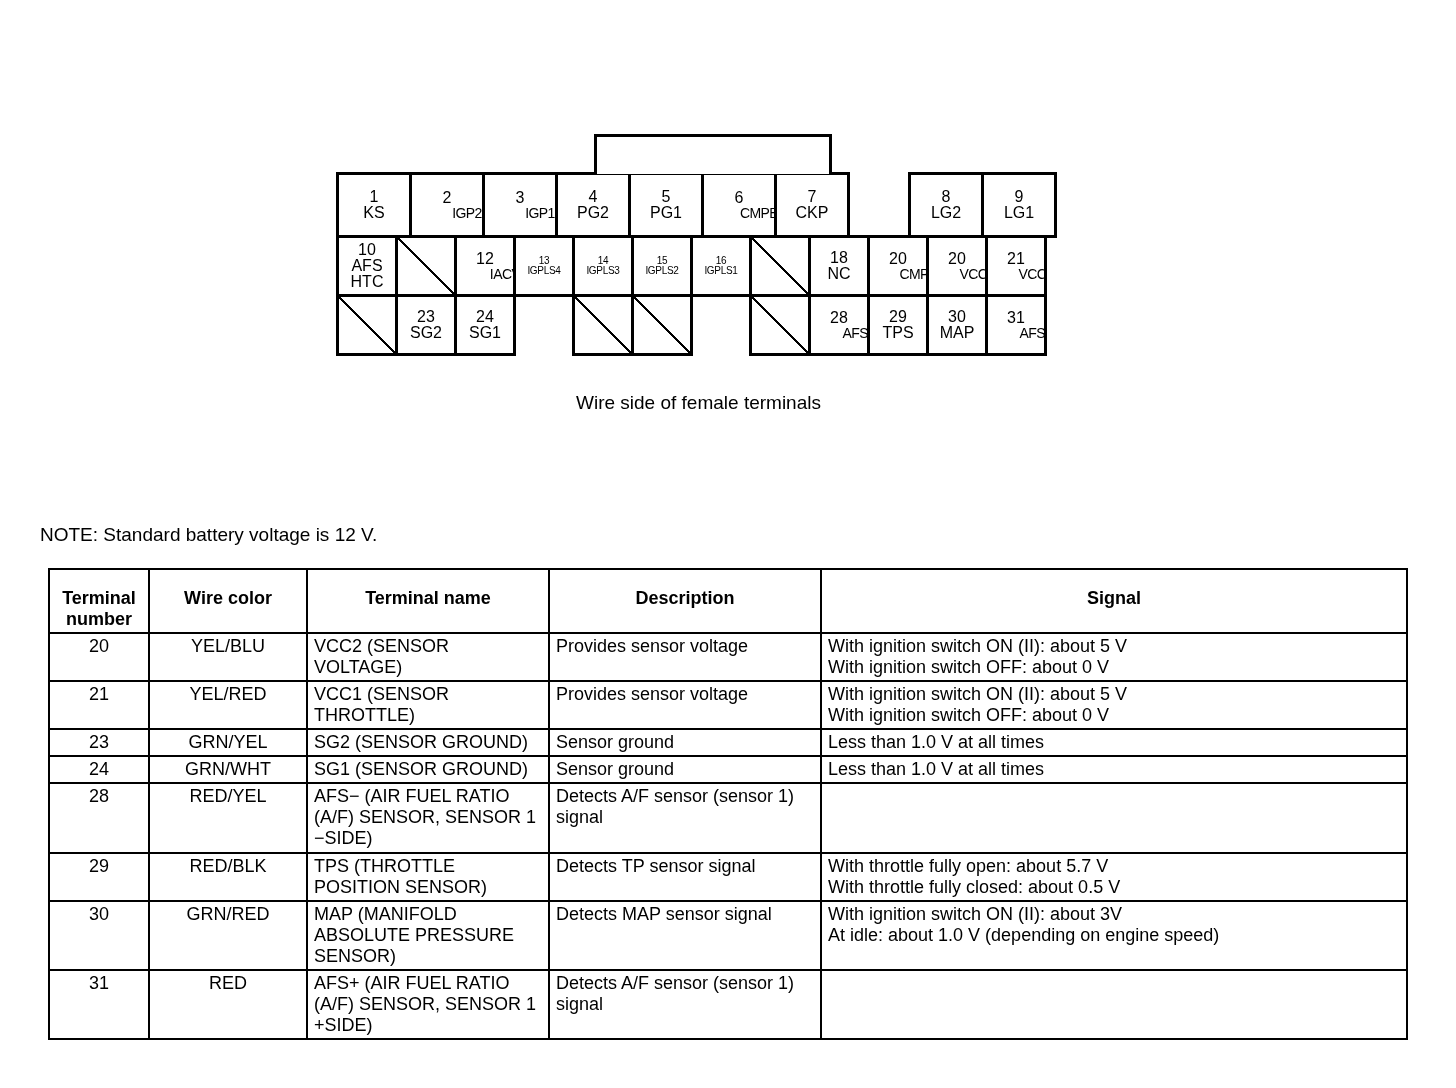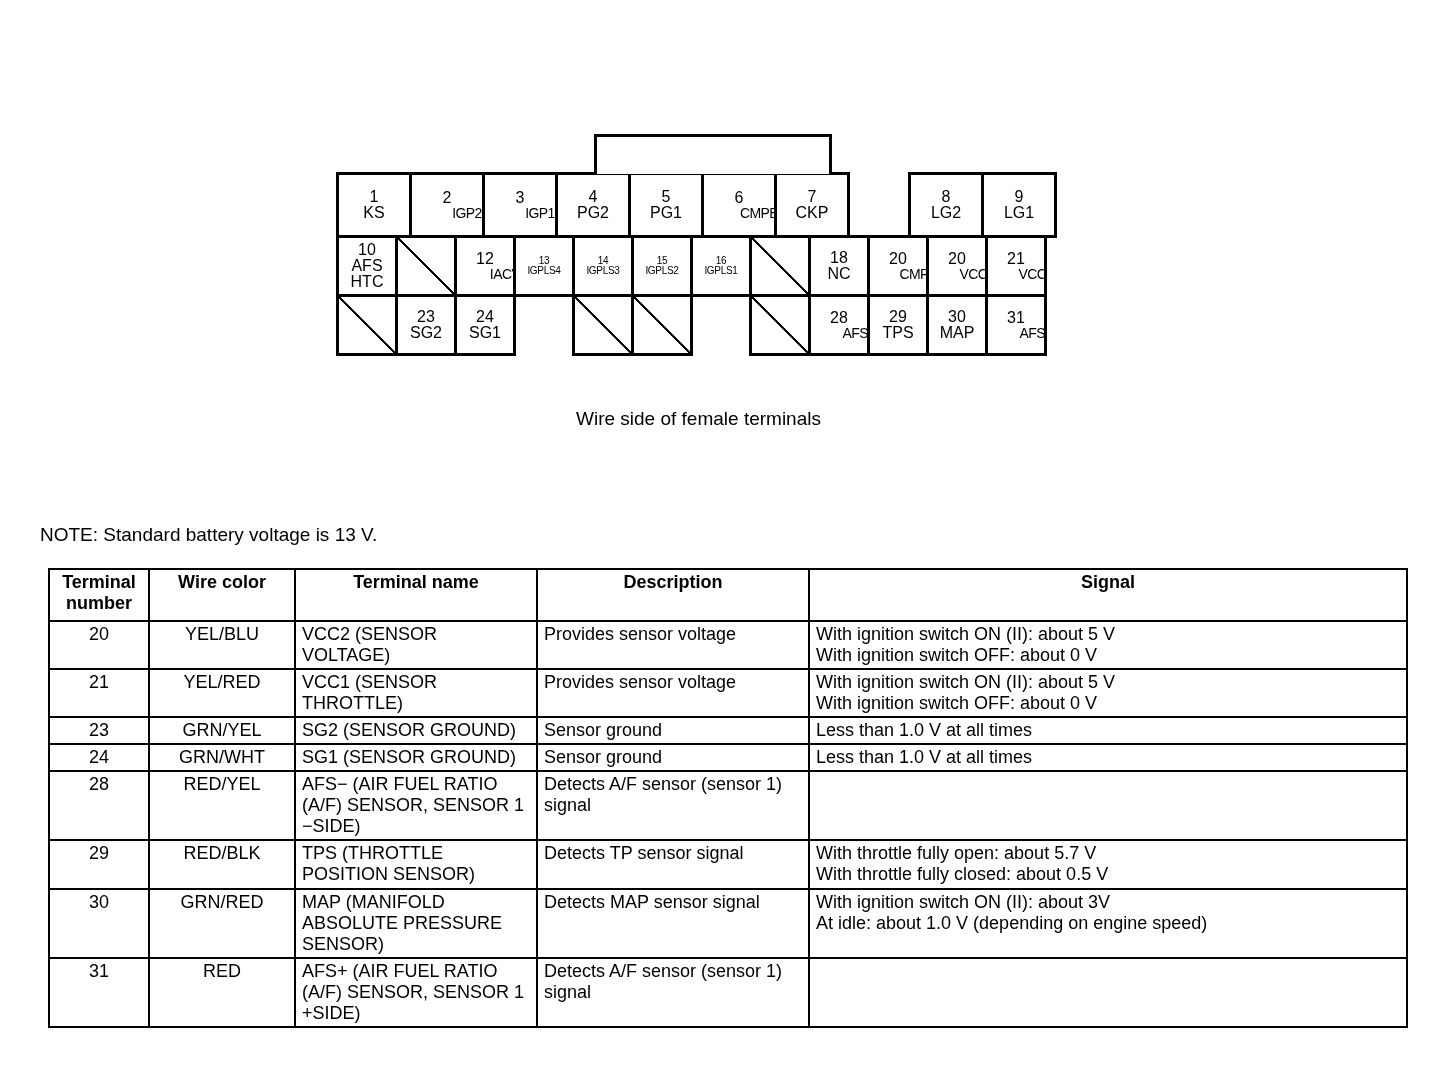--- a/index.html
+++ b/index.html
@@ -70,21 +70,21 @@
         transparent calc(50% - 1.2px), #000 calc(50% - 1.2px),
         #000 calc(50% + 1.2px), transparent calc(50% + 1.2px));
   }
   .cell.gap { border: none; background: transparent; }
 
   .row1 .cell { width: 76px; height: 66px; }
   .row2 .cell { width: 62px; height: 62px; }
   .row3 .cell { width: 62px; height: 62px; }
 
   .row1 .cell.w-gap { width: 64px; }
-  .caption-wrap { position: absolute; left: 576px; top: 408px; font-size: 19px; }
+  .caption-wrap { position: absolute; left: 576px; top: 392px; font-size: 19px; }
 
   
   .note {
     position: absolute;
     left: 40px; top: 524px;
     font-size: 19px;
   }
 
   
   .tbl {
@@ -98,24 +98,24 @@
     border: 2px solid #000;
     padding: 2px 6px;
     vertical-align: top;
     line-height: 1.17;
   }
   .tbl thead th {
     text-align: center;
     font-weight: bold;
     height: 52px;
     vertical-align: top;
-    padding-top: 2px;
+    padding-top: 18px;
   }
   .tbl td.c-num  { text-align: center; width: 100px; }
-  .tbl td.c-col  { text-align: center; width: 146px; }
+  .tbl td.c-col  { text-align: center; width: 158px; }
   .tbl td.c-name { width: 242px; }
   .tbl td.c-desc { width: 272px; }
   .tbl td.c-sig  { }
   .tbl .sig-line { display: block; white-space: nowrap; }
 </style>
 </head>
 <body>
 
 <div class="page">
 
@@ -237,21 +237,21 @@
           <div class="cell sm">
             <span class="num">31</span>
             <span class="nm">AFS+</span>
           </div>
         </div>
     </div>
   </div>
 
   <div class="caption-wrap">Wire side of female terminals</div>
 
-  <div class="note">NOTE: Standard battery voltage is 13 V.</div>
+  <div class="note">NOTE: Standard battery voltage is 12 V.</div>
 
   <table class="tbl">
     <thead>
       <tr>
         <th>
           <span>Terminal</span><br>
           <span>number</span>
         </th>
         <th>Wire color</th>
         <th>Terminal name</th>

